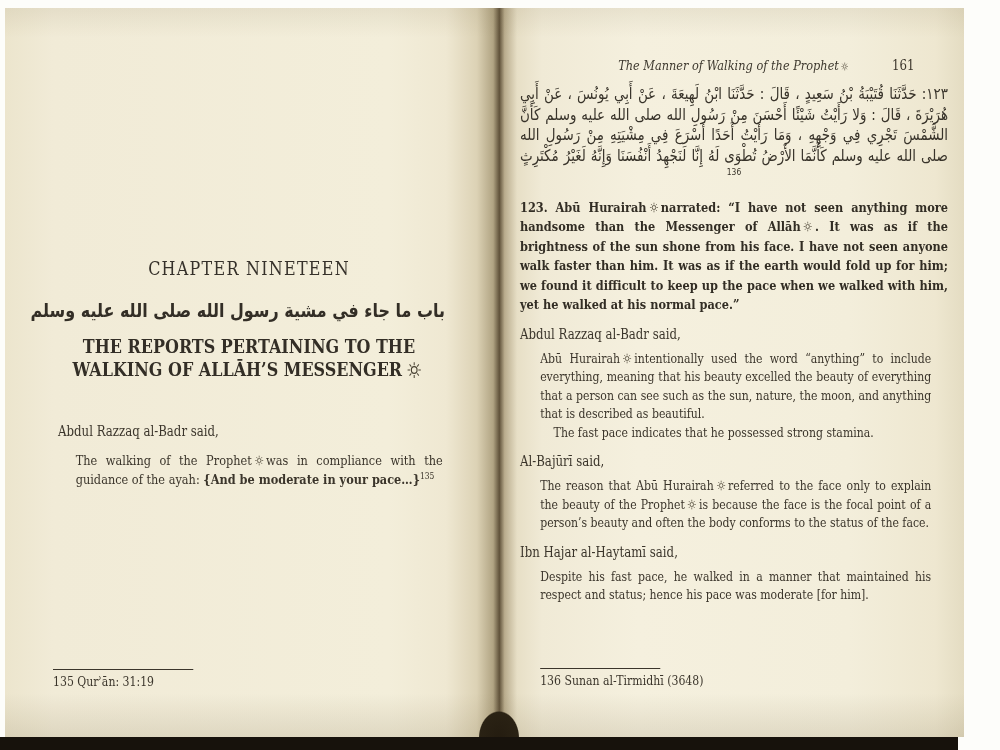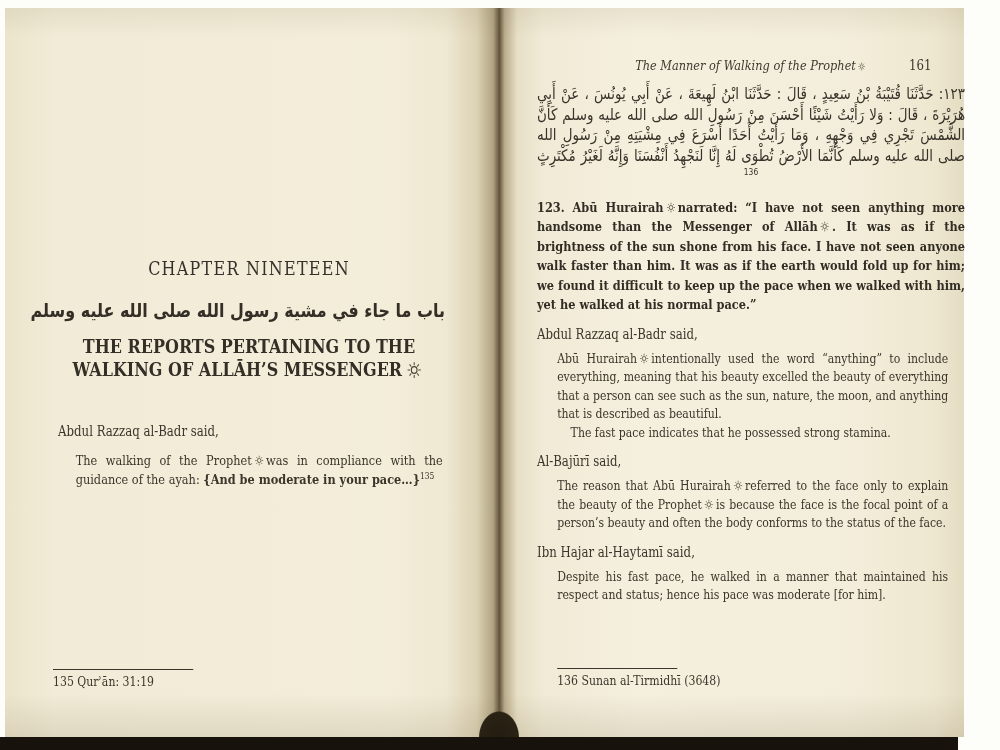--- a/index.html
+++ b/index.html
@@ -21,21 +21,21 @@
   .table-shadow {
     position:absolute; left:0; right:42px; bottom:0; height:13px;
     background:#17120c;
   }
   .gutter-bottom {
     position:absolute; bottom:0; left:calc(51.55% - 34px); width:68px; height:52px;
     background:radial-gradient(ellipse 52% 90% at 50% 102%, #241c10 0%, #2a2214 55%, rgba(42,34,20,0) 58%);
   }
   .col { position:absolute; top:0; height:100%; }
   .col-left  { left:48px;  width:392px;margin-top:27px; }
-  .col-right { left:532px; width:428px; }
+  .col-right { left:515px; width:428px; }
   .condense {
     position:relative; height:100%; width:119.05%;
     transform:scaleX(0.84); transform-origin:0 0;
   }
   
   .chapter-heading {
     position:absolute; top:222px; width:100%; text-align:center;
     font-size:19px; letter-spacing:1.5px; color:#36312a; white-space:nowrap;
   }
   .arabic-chapter {

